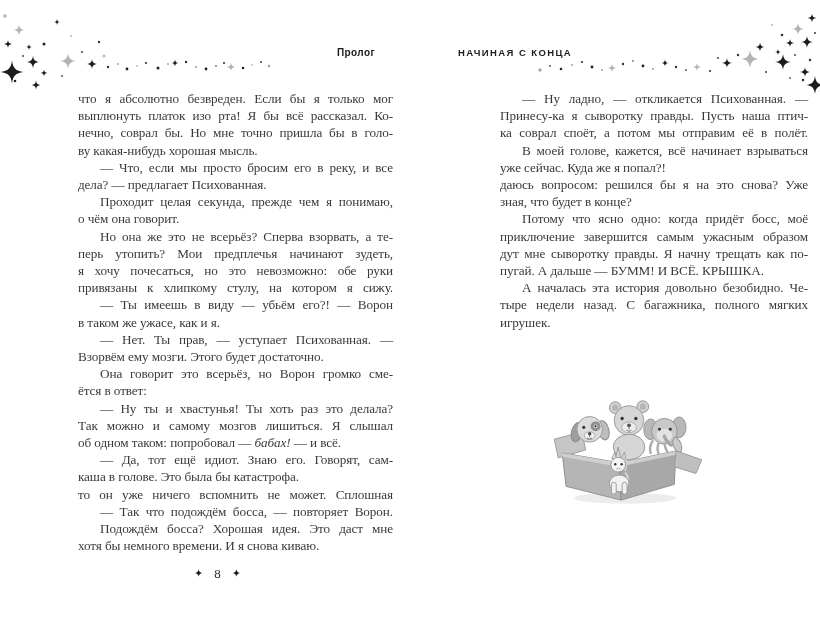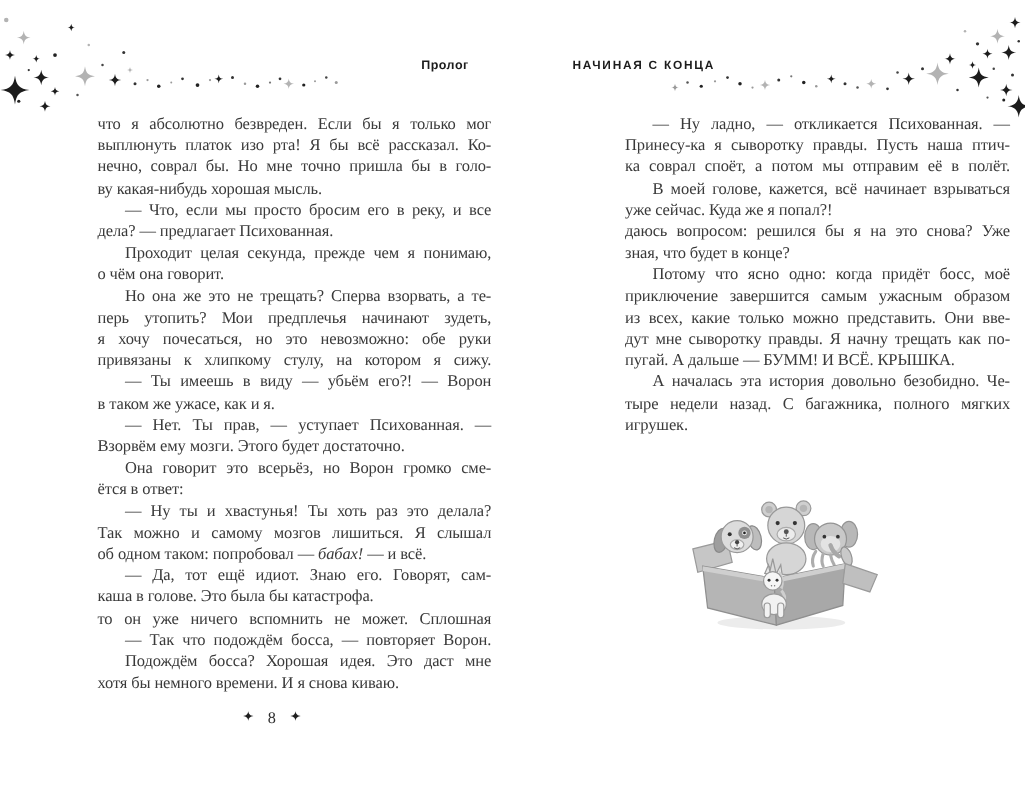--- a/index.html
+++ b/index.html
@@ -125,21 +125,21 @@
 
 <div id="left-col" class="page-col">
     <div class="line fill"><span>что я абсолютно безвреден. Если бы я только мог</span></div>
     <div class="line fill"><span>выплюнуть платок изо рта! Я бы всё рассказал. Ко-</span></div>
     <div class="line fill"><span>нечно, соврал бы. Но мне точно пришла бы в голо-</span></div>
     <div class="line"><span>ву какая-нибудь хорошая мысль.</span></div>
     <div class="line fill ind"><span>— Что, если мы просто бросим его в реку, и все</span></div>
     <div class="line"><span>дела? — предлагает Психованная.</span></div>
     <div class="line fill ind"><span>Проходит целая секунда, прежде чем я понимаю,</span></div>
     <div class="line"><span>о чём она говорит.</span></div>
-    <div class="line fill ind"><span>Но она же это не трещать? Сперва взорвать, а те-</span></div>
+    <div class="line fill ind"><span>Но она же это не всерьёз? Сперва взорвать, а те-</span></div>
     <div class="line fill"><span>перь утопить? Мои предплечья начинают зудеть,</span></div>
     <div class="line fill"><span>я хочу почесаться, но это невозможно: обе руки</span></div>
     <div class="line fill"><span>привязаны к хлипкому стулу, на котором я сижу.</span></div>
     <div class="line fill ind"><span>— Ты имеешь в виду — убьём его?! — Ворон</span></div>
     <div class="line"><span>в таком же ужасе, как и я.</span></div>
     <div class="line fill ind"><span>— Нет. Ты прав, — уступает Психованная. —</span></div>
     <div class="line"><span>Взорвём ему мозги. Этого будет достаточно.</span></div>
     <div class="line fill ind"><span>Она говорит это всерьёз, но Ворон громко сме-</span></div>
     <div class="line"><span>ётся в ответ:</span></div>
     <div class="line fill ind"><span>— Ну ты и хвастунья! Ты хоть раз это делала?</span></div>
@@ -155,21 +155,20 @@
 <div id="right-col" class="page-col">
     <div class="line fill ind"><span>— Ну ладно, — откликается Психованная. —</span></div>
     <div class="line fill"><span>Принесу-ка я сыворотку правды. Пусть наша птич-</span></div>
     <div class="line fill"><span>ка соврал споёт, а потом мы отправим её в полёт.</span></div>
     <div class="line fill ind"><span>В моей голове, кажется, всё начинает взрываться</span></div>
     <div class="line"><span>уже сейчас. Куда же я попал?!</span></div>
     <div class="line fill"><span>даюсь вопросом: решился бы я на это снова? Уже</span></div>
     <div class="line"><span>зная, что будет в конце?</span></div>
     <div class="line fill ind"><span>Потому что ясно одно: когда придёт босс, моё</span></div>
     <div class="line fill"><span>приключение завершится самым ужасным образом</span></div>
-    <div class="line fill"><span>из всех, какие только можно представить. Они вве-</span></div>
     <div class="line fill"><span>дут мне сыворотку правды. Я начну трещать как по-</span></div>
     <div class="line"><span>пугай. А дальше — БУММ! И ВСЁ. КРЫШКА.</span></div>
     <div class="line fill ind"><span>А началась эта история довольно безобидно. Че-</span></div>
     <div class="line fill"><span>тыре недели назад. С багажника, полного мягких</span></div>
     <div class="line"><span>игрушек.</span></div>
   </div>
 
 <svg id="illu" width="170" height="118" viewBox="0 0 170 120">
   <ellipse cx="80" cy="112" rx="52" ry="5.5" fill="#ececec"></ellipse>
 

